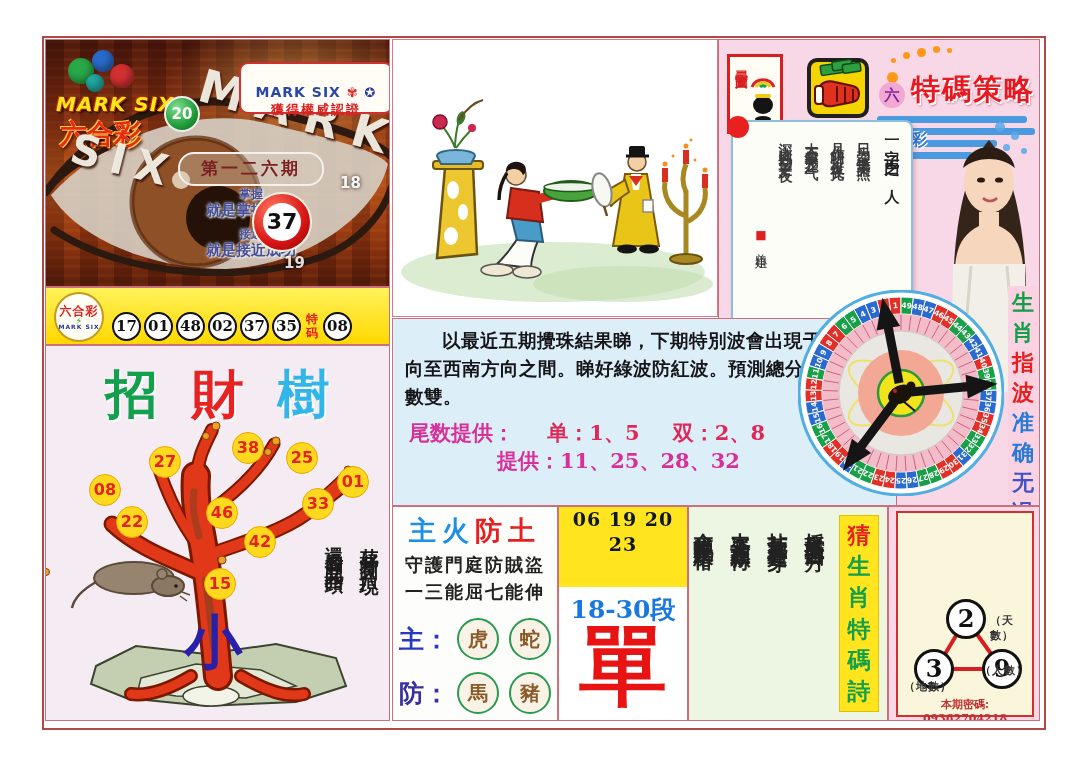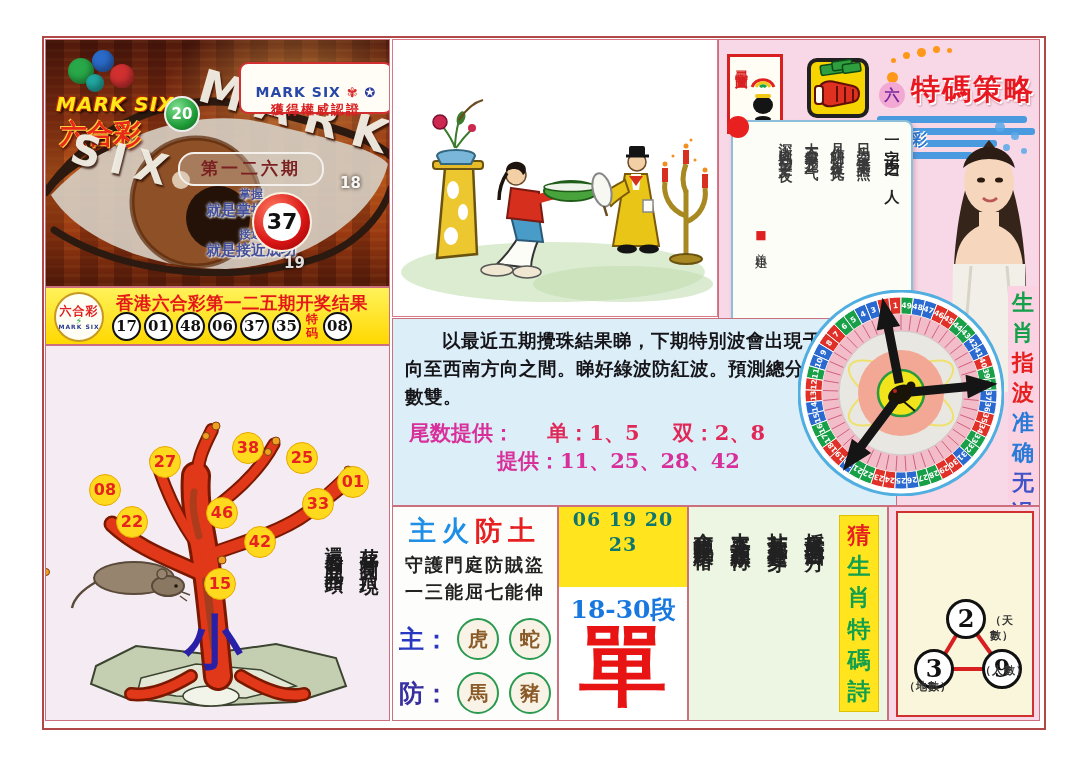--- a/index.html
+++ b/index.html
@@ -135,21 +135,21 @@
   .animal-row{left:6px;width:158px;height:48px;display:flex;align-items:center;gap:8px;}
   .animal-row .lab{font-size:25px;font-weight:bold;}
   .animal{width:42px;height:42px;border-radius:50%;border:2px solid #2a9a50;background:#f8f3e6;
         box-sizing:border-box;text-align:center;line-height:38px;font-size:20px;color:#8a5a28;
         font-family:"DejaVu Serif",serif;font-weight:bold;}
 
   
   .p-heart{left:558px;top:506px;width:130px;height:215px;background:#fff;}
   .heart-head{left:0;top:0;width:100%;height:80px;background:#ffe41e;text-align:center;}
   .heart-title{font-size:22px;font-weight:bold;color:#e41818;letter-spacing:8px;margin-top:2px;}
-  .heart-nums{font-family:"DejaVu Serif",serif;font-size:19px;font-weight:bold;color:#0f766e;
+  .heart-nums{font-family:"DejaVu Serif",serif;font-size:19px;font-weight:bold;color:#0f172a;
         line-height:1.3;letter-spacing:1px;}
   .range-txt{left:0;top:86px;width:100%;text-align:center;font-size:25px;font-weight:bold;
         color:#1878e0;font-family:"DejaVu Serif",serif;}
   .big-dan{left:0;top:112px;width:100%;text-align:center;font-size:88px;font-weight:bold;
         color:#e81414;font-family:"DejaVu Serif",serif;line-height:1.05;}
 
   
   .p-poem{left:688px;top:506px;width:200px;height:215px;background:#edf6e2;}
   .poem-strip{right:8px;top:8px;bottom:8px;width:38px;background:#ffe41e;border:1px solid #e0c000;
         display:flex;flex-direction:column;align-items:center;justify-content:center;
@@ -218,34 +218,34 @@
     <div class="abs partial" style="left:294px;top:134px">18</div>
     <div class="abs partial" style="left:238px;top:214px">19</div>
   </div>
 
   <div class="panel p-result">
     <div class="abs rlogo">
       <div class="m">六合彩</div>
       <div class="bolt">⚡</div>
       <div class="s">MARK SIX</div>
     </div>
-    <div class="abs rtitle">香港六合彩第一二五期开奖结果</div>
     <div class="abs rballs" id="result-balls">
         <div class="ball-sm">17</div>
         <div class="ball-sm">01</div>
         <div class="ball-sm">48</div>
-        <div class="ball-sm">06</div>
+        <div class="ball-sm">02</div>
         <div class="ball-sm">37</div>
         <div class="ball-sm">35</div>
         <div class="sp-label">特<br>码</div>
         <div class="ball-sm">08</div>
       </div>
   </div>
 
   <div class="panel p-tree">
+    <div class="abs tree-title" id="tree-title"><span style="color: rgb(18, 160, 76);">招</span><span style="color: rgb(230, 35, 32);">財</span><span style="color: rgb(48, 182, 232);">樹</span></div>
     <svg class="abs" width="345" height="376" style="left:0;top:0">
       <polygon points="50,320 90,300 160,308 230,298 290,312 300,340 250,356 160,360 80,352 45,338" fill="#c4cfb2" stroke="#3c4430" stroke-width="2"></polygon>
       <polygon points="95,332 150,318 215,324 250,340 200,352 130,350 92,344" fill="#e3e9d6" stroke="#3c4430" stroke-width="1.5"></polygon>
       <ellipse cx="165" cy="350" rx="28" ry="10" fill="#f2f4ea" stroke="#3c4430" stroke-width="1.5"></ellipse>
       <g stroke-linecap="round" fill="none">
         <path d="M172,330 C168,290 165,250 158,205 C153,175 148,155 150,130" stroke="#7a1800" stroke-width="30"></path>
         <path d="M160,230 C130,215 95,205 66,178" stroke="#7a1800" stroke-width="17"></path>
         <path d="M152,200 C130,170 118,140 110,114" stroke="#7a1800" stroke-width="13"></path>
         <path d="M160,210 C200,195 242,185 270,160 C288,147 300,138 306,128" stroke="#7a1800" stroke-width="15"></path>
         <path d="M158,170 C185,150 212,128 228,98" stroke="#7a1800" stroke-width="13"></path>
@@ -615,21 +615,21 @@
       </div>
   </div>
 
   <div class="panel p-pred">
     <div class="abs pred-par">以最近五期攪珠結果睇，下期特別波會出現于東南向至西南方向之間。睇好綠波防紅波。預測總分大及合數雙。</div>
     <div class="abs pred-tail">
       <span class="lab">尾数提供：</span>
       <span class="val">单：1、5</span>
       <span class="val">双：2、8</span>
     </div>
-    <div class="abs pred-provide">提供：11、25、28、42</div>
+    <div class="abs pred-provide">提供：11、25、28、32</div>
   </div>
 
   <div class="panel p-fire">
     <div class="abs fire-lines">
       <div>守護門庭防賊盜</div>
       <div>一三能屈七能伸</div>
     </div>
     <div class="abs fire-title" id="fire-title"><span style="color: rgb(30, 142, 230);">主</span><span style="color: rgb(30, 142, 230);">火</span><span style="color: rgb(230, 32, 32);">防</span><span style="color: rgb(230, 32, 32);">土</span></div>
     <div class="abs animal-row" style="top:108px">
       <span class="lab" style="color:#2838c0">主：</span>
@@ -676,15 +676,19 @@
     <div class="abs triple-card">
       <svg class="abs" width="138" height="130" style="left:0;top:44px">
         <path d="M68,62 L38,112 M68,62 L104,112 M38,112 L104,112" stroke="#d82020" stroke-width="4" fill="none"></path>
       </svg>
       <div class="node" style="left:48px;top:86px">2</div>
       <div class="node" style="left:16px;top:136px">3</div>
       <div class="node" style="left:84px;top:136px">9</div>
       <div class="node-label" style="left:92px;top:100px">（天數）</div>
       <div class="node-label" style="left:6px;top:166px">（地數）</div>
       <div class="node-label" style="left:82px;top:150px">（人數）</div>
+      <div class="abs pw">
+        <span>本期密碼:</span>
+        <span>09362704218</span>
+      </div>
     </div>
   </div>
 </div>
 
 </body></html>

